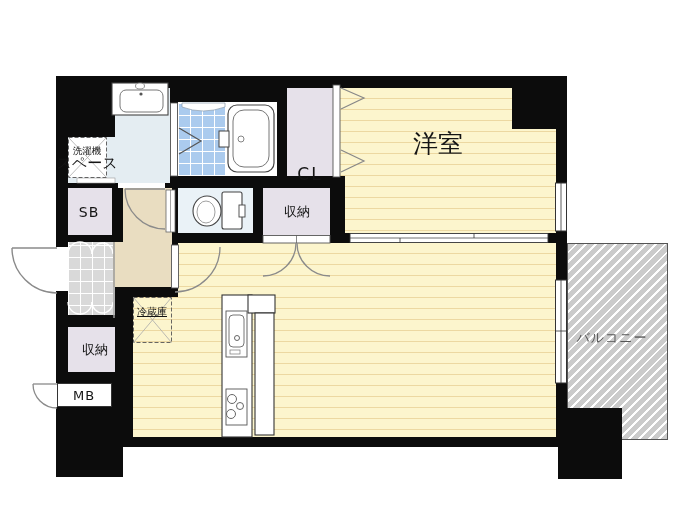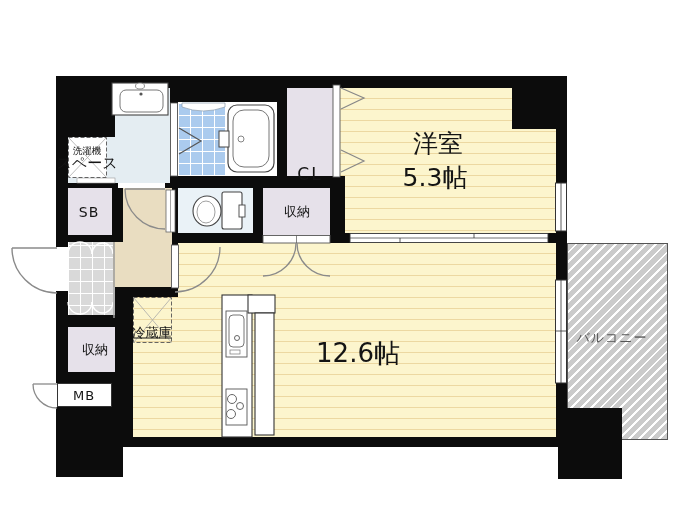--- a/index.html
+++ b/index.html
@@ -200,25 +200,23 @@
 
     <g>
       <rect x="350" y="233.5" width="198" height="9" fill="#fff" stroke="#333" stroke-width="0.9"></rect>
       <line x1="350" y1="238" x2="548" y2="238" stroke="#333" stroke-width="0.7"></line>
       <line x1="400" y1="238" x2="400" y2="242.5" stroke="#333" stroke-width="0.8"></line>
       <line x1="474" y1="233.5" x2="474" y2="238" stroke="#333" stroke-width="0.8"></line>
     </g>
   </svg>
 
   <div class="lbl" style="left:438px;top:143px;font-size:25px;">洋室</div>
-  <div class="lbl" style="left:435px;top:177px;font-size:25px;">5.3帖</div>
-  <div class="lbl" style="left:358px;top:353px;font-size:26px;">12.6帖</div>
   <div class="lbl" style="left:310px;top:130px;font-size:17px;letter-spacing:2px;margin-top:44px;">CL</div>
   <div class="lbl" style="left:89px;top:212px;font-size:14px;letter-spacing:1px;">SB</div>
   <div class="lbl" style="left:84px;top:395px;font-size:13px;letter-spacing:1px;">MB</div>
   <div class="lbl" style="left:297px;top:211px;font-size:13px;">収納</div>
   <div class="lbl" style="left:95px;top:349px;font-size:13px;">収納</div>
   <div class="lbl" style="left:87px;top:151px;font-size:9.5px;">洗濯機</div>
   <div class="lbl" style="left:87px;top:163px;font-size:15px;">スペース</div>
-  <div class="lbl" style="left:152px;top:332px;font-size:13px;text-decoration:underline;">冷蔵庫</div>
+  <div class="lbl" style="left:152px;top:312px;font-size:10px;text-decoration:underline;">冷蔵庫</div>
   <div class="lbl" style="left:612px;top:337px;font-size:13px;letter-spacing:1px;color:#555;">バルコニー</div>
 
 </div>
 
 </body></html>

